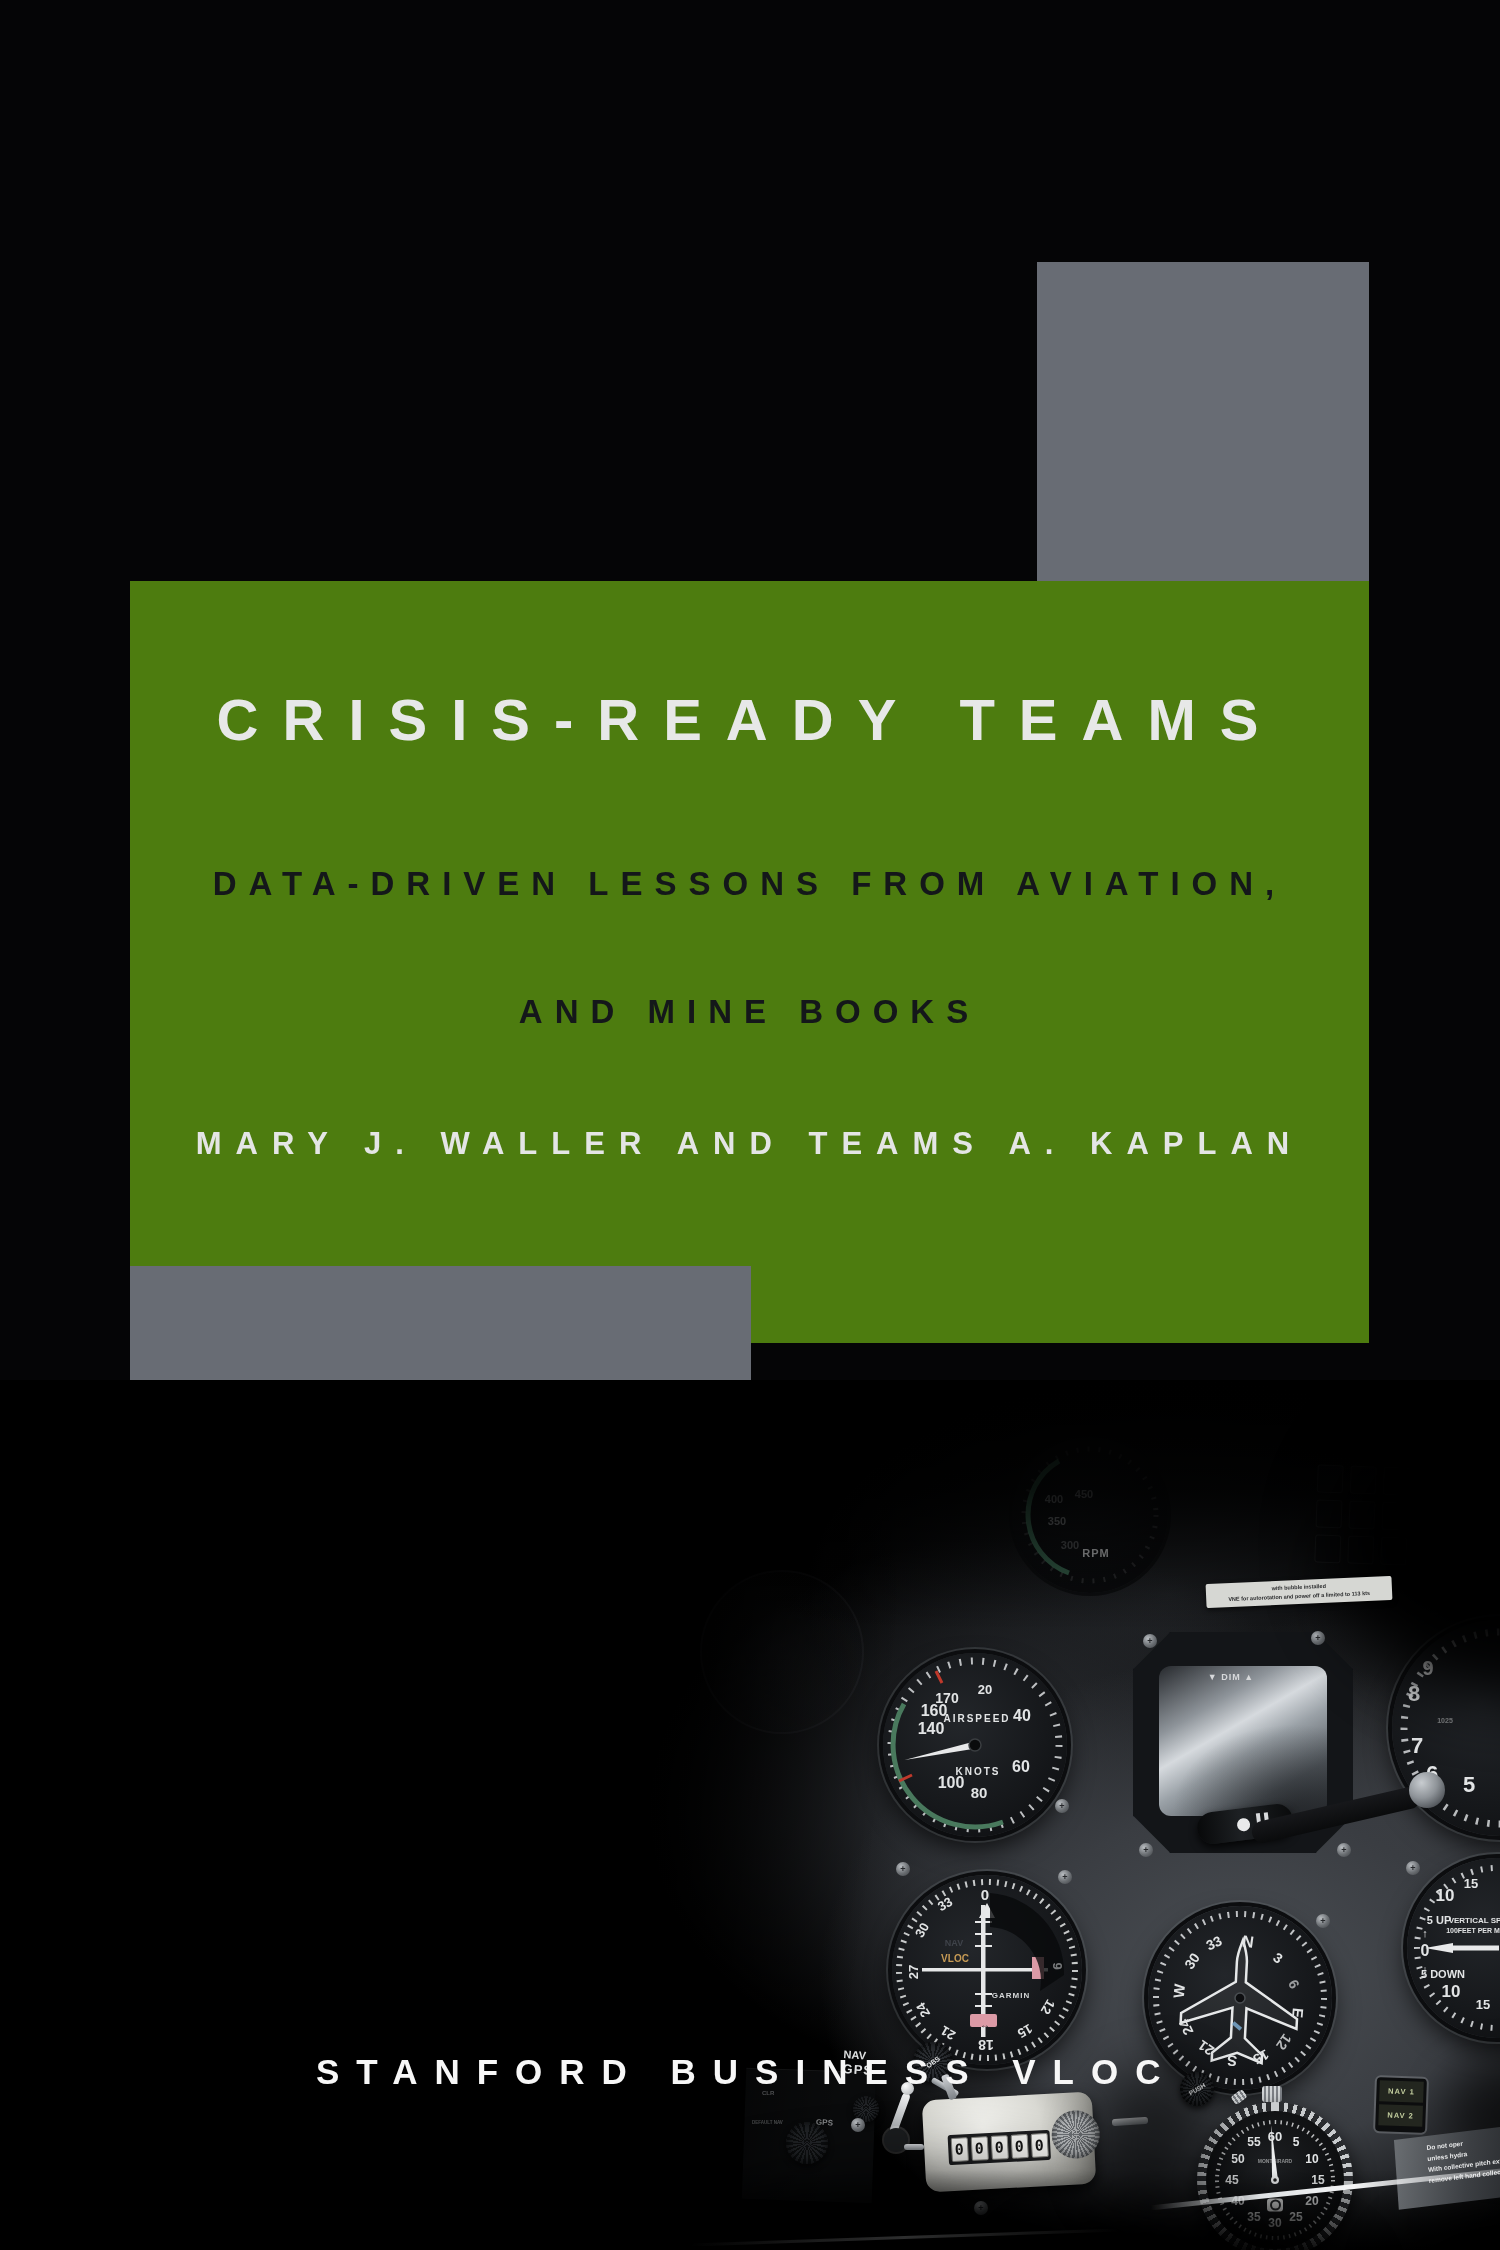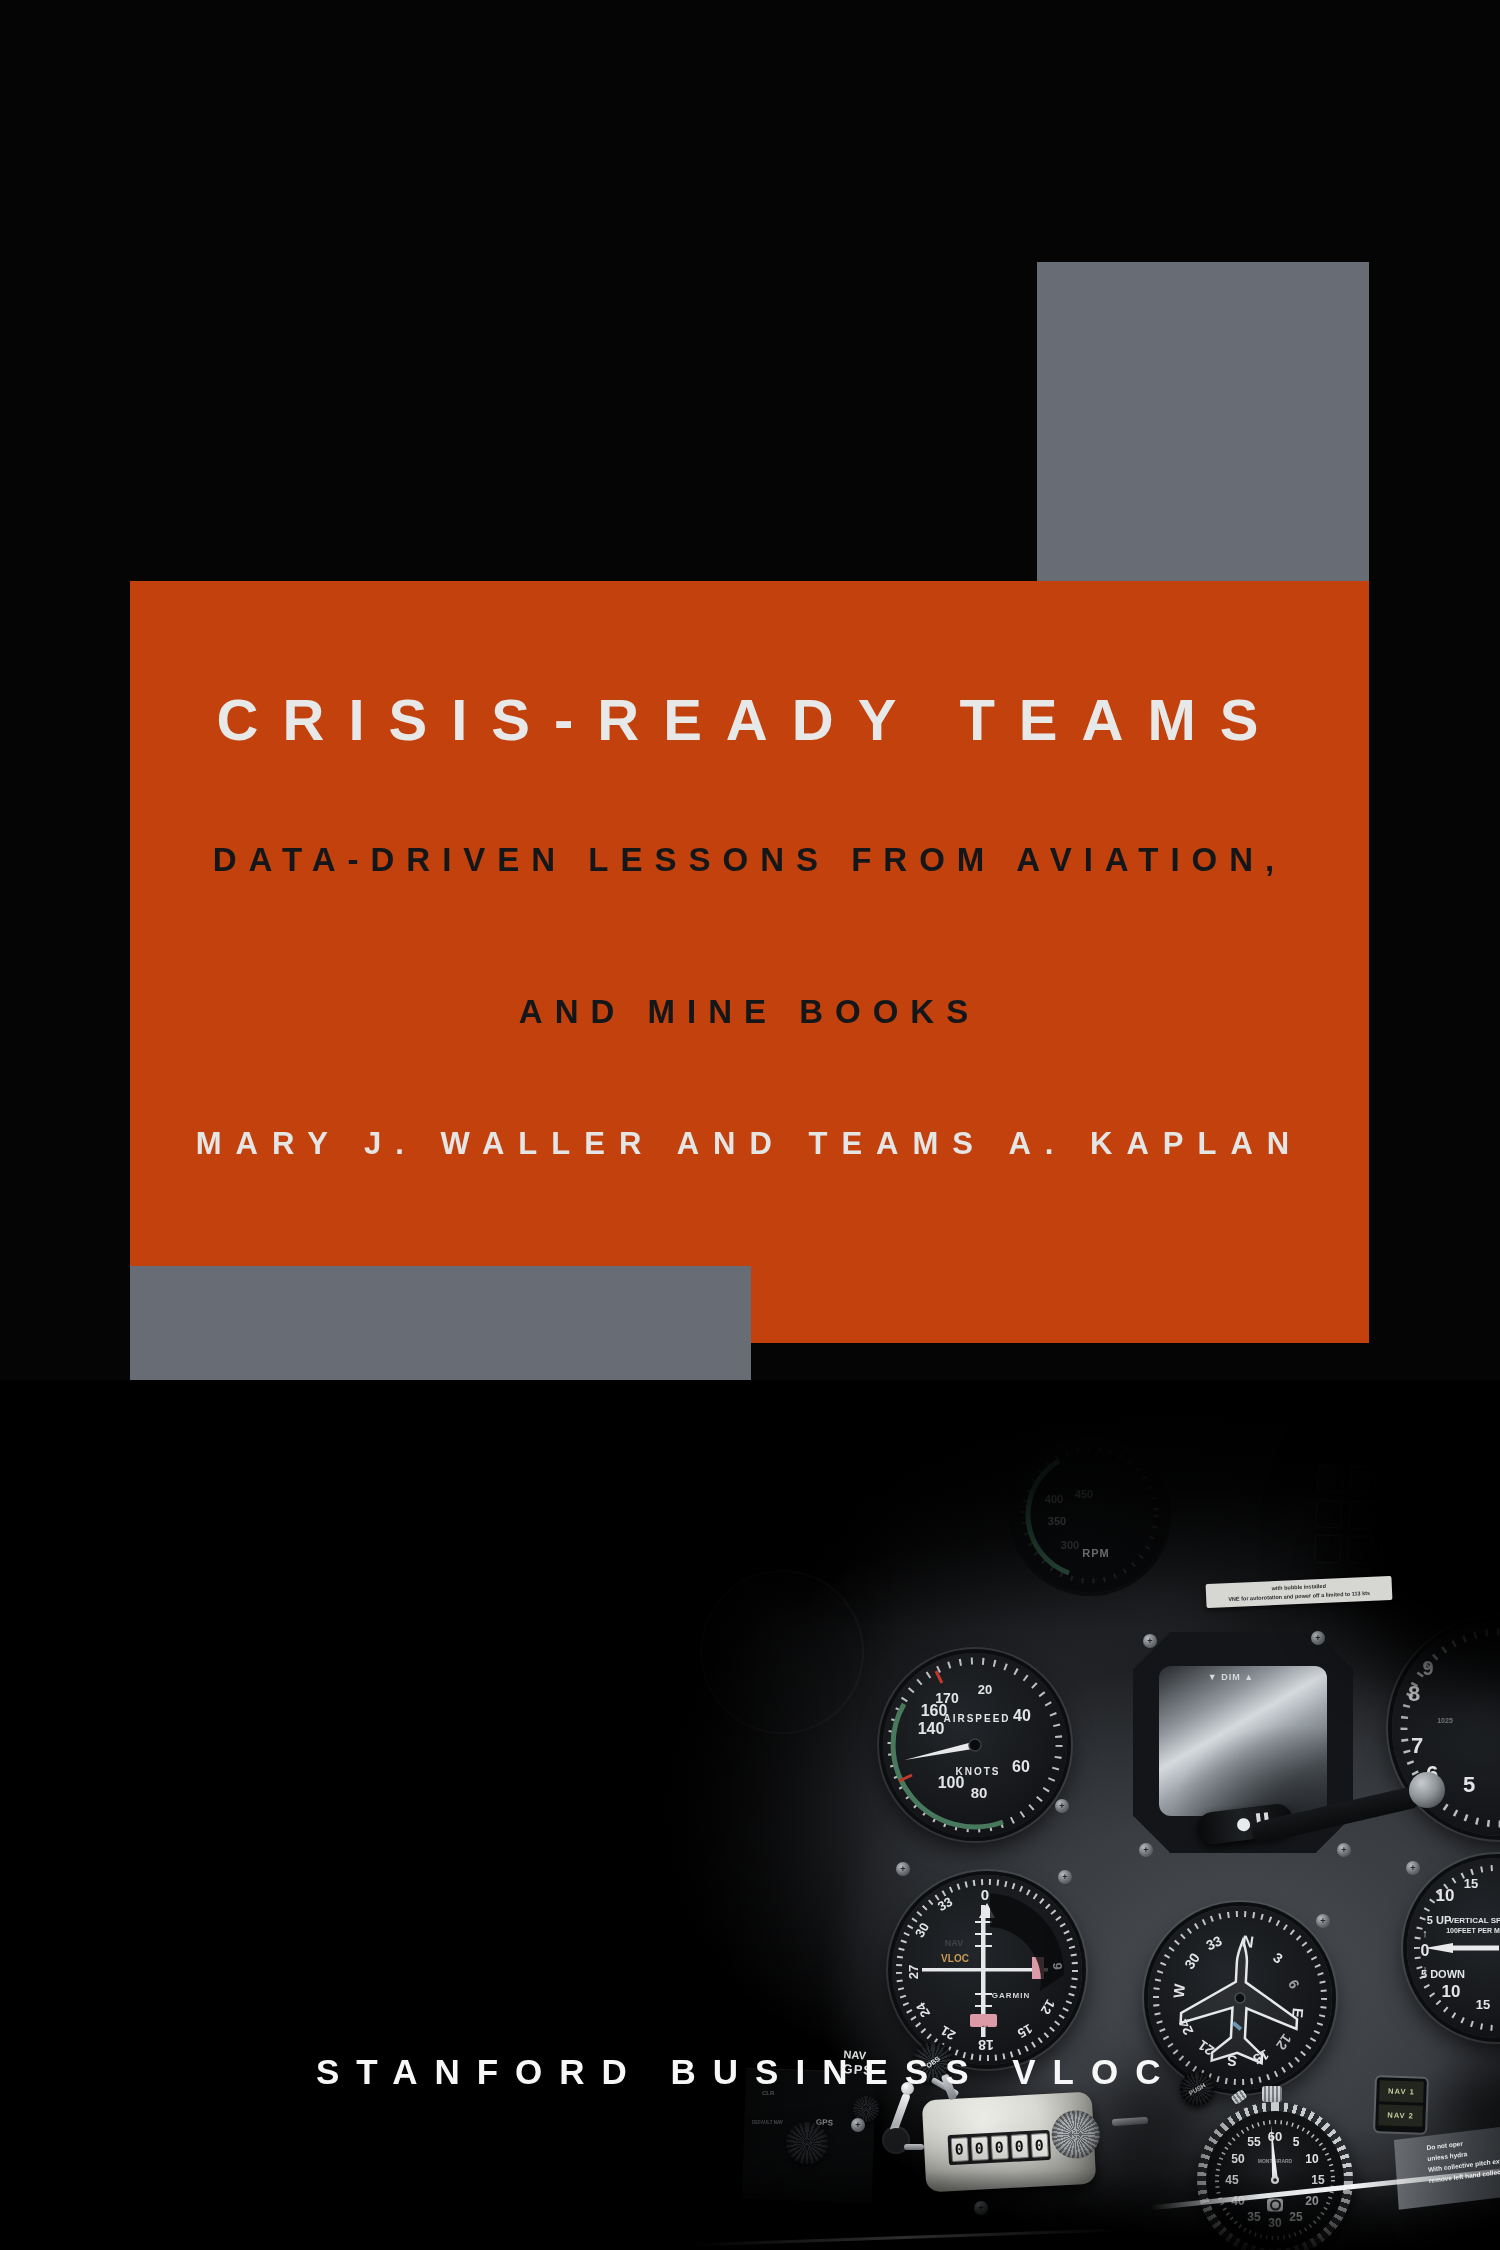--- a/index.html
+++ b/index.html
@@ -1,25 +1,25 @@
 <!DOCTYPE html>
 <html><head>
 <meta charset="utf-8">
 <style>
   html,body{margin:0;padding:0;background:#050506;width:1500px;height:2250px;overflow:hidden;
             font-family:"Liberation Sans",sans-serif;position:relative;}
   .abs{position:absolute;}
   
   #box-top-right{left:1037px;top:262px;width:332px;height:319px;background:#686c74;}
-  #box-main{left:130px;top:581px;width:1239px;height:762px;background:#c2410c;}
+  #box-main{left:130px;top:581px;width:1239px;height:762px;background:#4d7c0f;}
   #box-lower-left{left:130px;top:1266px;width:621px;height:226px;background:#686c74;}
   .cover-text{width:100%;text-align:center;font-weight:bold;white-space:nowrap;}
   #title{top:105px;font-size:58px;letter-spacing:24px;color:#e7e8e8;}
   .sub{font-size:33px;letter-spacing:12px;color:#14171a;}
-  #sub1{top:260px;} #sub2{top:340px;} #sub3{top:412px;}
+  #sub1{top:284px;} #sub2{top:340px;} #sub3{top:412px;}
   #authors{top:545px;font-size:31px;letter-spacing:14px;color:#e4e5e5;}
   #imprint{left:316px;top:2052px;font-size:35px;font-weight:bold;letter-spacing:17px;
            color:#f7f7f7;z-index:40;white-space:nowrap;}
   
   #photo{left:0;top:1380px;width:1500px;height:870px;overflow:hidden;background:
     radial-gradient(560px 430px at 1240px 600px,#4a4e53 0%,#3a3d42 40%,rgba(20,21,24,0) 75%),
     radial-gradient(500px 390px at 1000px 430px,#33363b 0%,rgba(20,22,25,0) 70%),
     radial-gradient(430px 330px at 1430px 440px,#3e4146 0%,rgba(0,0,0,0) 70%),
     radial-gradient(520px 310px at 1170px 215px,#1d1f22 0%,rgba(0,0,0,0) 70%),
     #000;}

